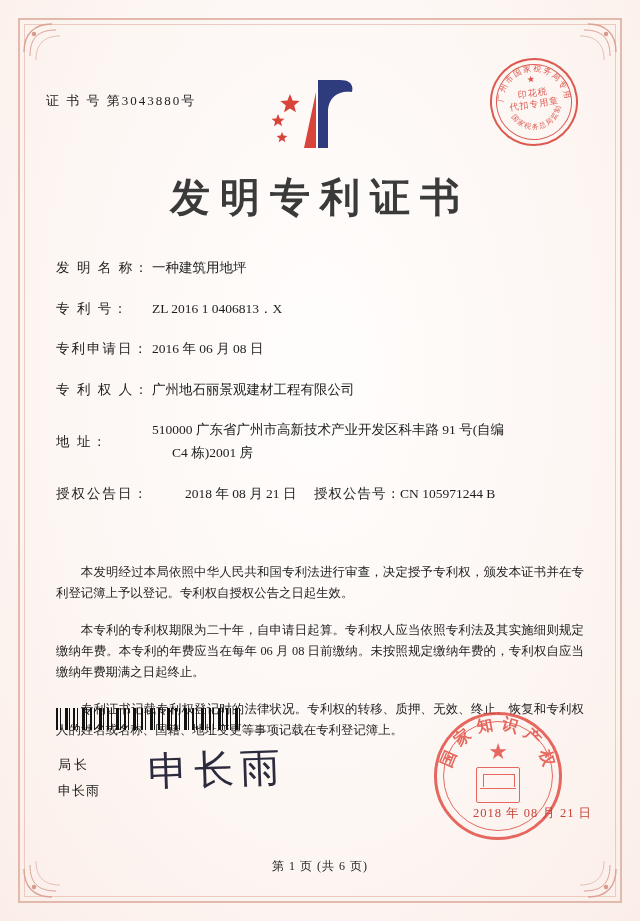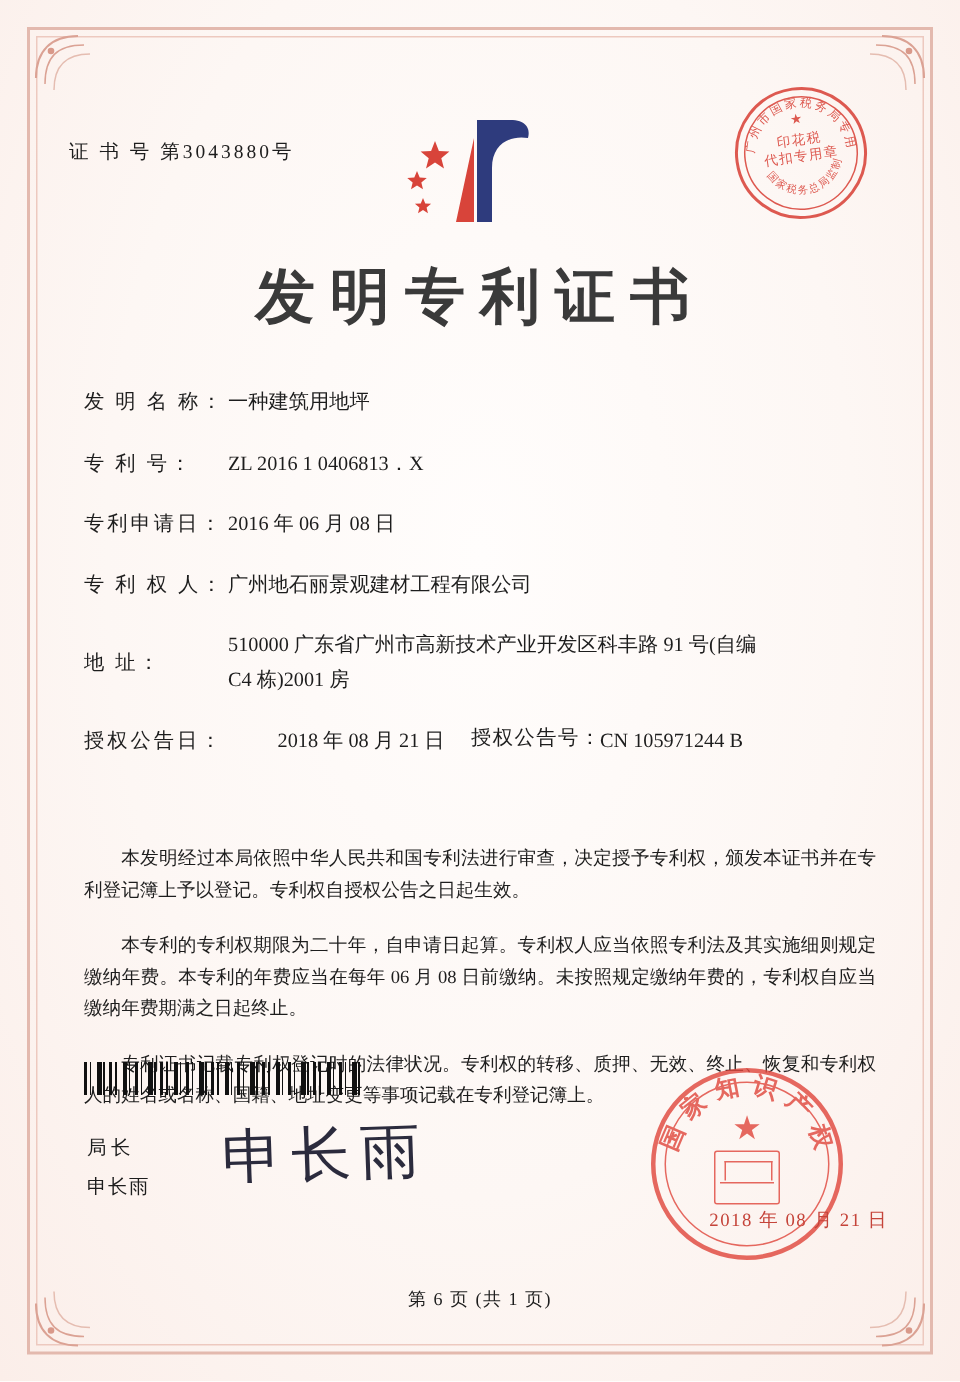--- a/index.html
+++ b/index.html
@@ -83,26 +83,26 @@
   }
   .row{
     display:flex;align-items:center;margin-bottom:20.5px;
   }
   .lbl{
     width:96px;flex:0 0 96px;
     letter-spacing:2px;
     white-space:nowrap;
   }
   .val{flex:1 1 auto;}
-  .val .l2{display:block;margin-left:0;margin-top:3px;}
+  .val .l2{display:block;margin-left:20px;margin-top:3px;}
   .row-split{display:flex;margin-bottom:18px;}
   .row-split .half{display:flex;}
   .row-split .half.first{width:258px;flex:0 0 258px;gap:33px;}
   .row-split .lbl2{width:96px;flex:0 0 96px;letter-spacing:2px;white-space:nowrap;}
-  .row-split .lbl3{width:86px;flex:0 0 86px;letter-spacing:1px;white-space:nowrap;font-family:Liberation Mono, monospace;}
+  .row-split .lbl3{width:86px;flex:0 0 86px;letter-spacing:1px;white-space:nowrap;}
 
   .paras{
     position:absolute;left:56px;right:56px;top:546px;
     font-size:12.4px;line-height:21px;color:#1d1d1d;
     text-align:justify;
   }
   .paras p{margin:16px 0 3px 0;text-indent:2em;}
 
   
   .barcode{
@@ -318,15 +318,15 @@
       <text font-size="16" font-weight="bold" fill="#e0493f" letter-spacing="7" font-family="DejaVu Serif, serif">
         <textPath href="#arcMain" startOffset="5%">国家知识产权局</textPath>
       </text>
     </svg>
     <div class="star-big">★</div>
     <div class="emblem"></div>
   </div>
 
   <div class="seal-date">2018 年 08 月 21 日</div>
 
-  <div class="footer">第 6 页 (共 1 页)</div>
+  <div class="footer">第 1 页 (共 6 页)</div>
 
 </div>
 
 </body></html>

